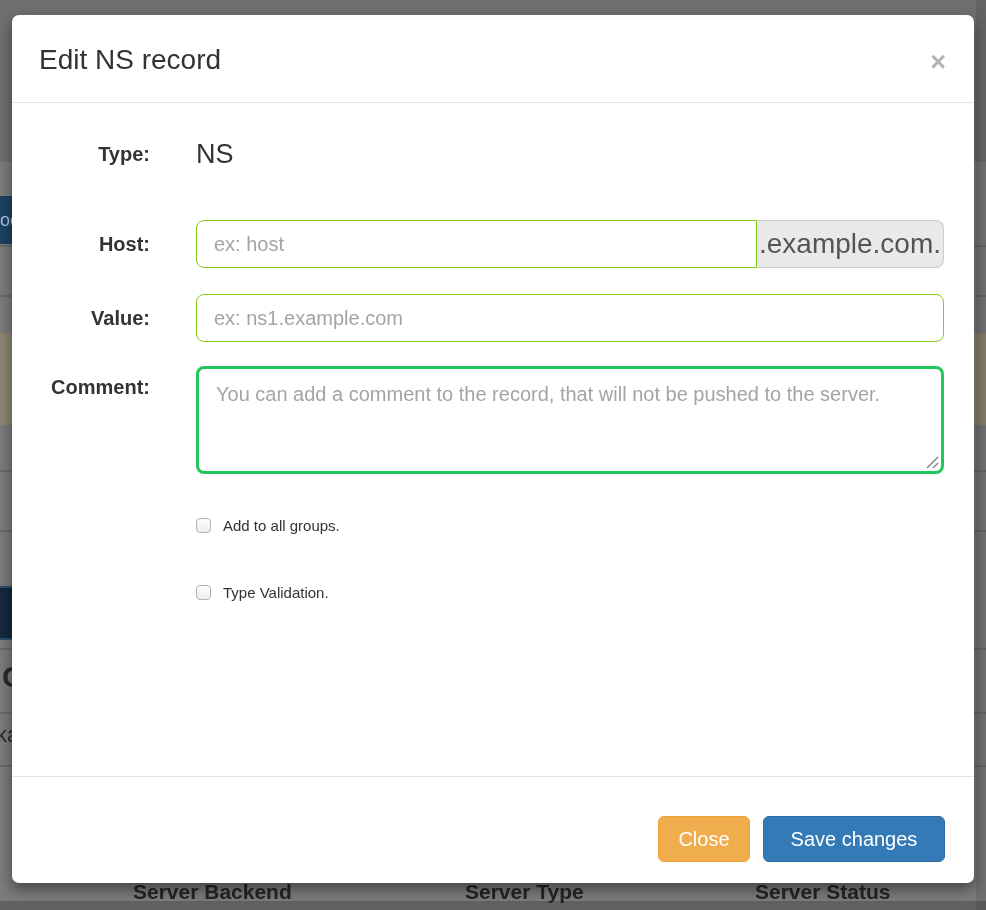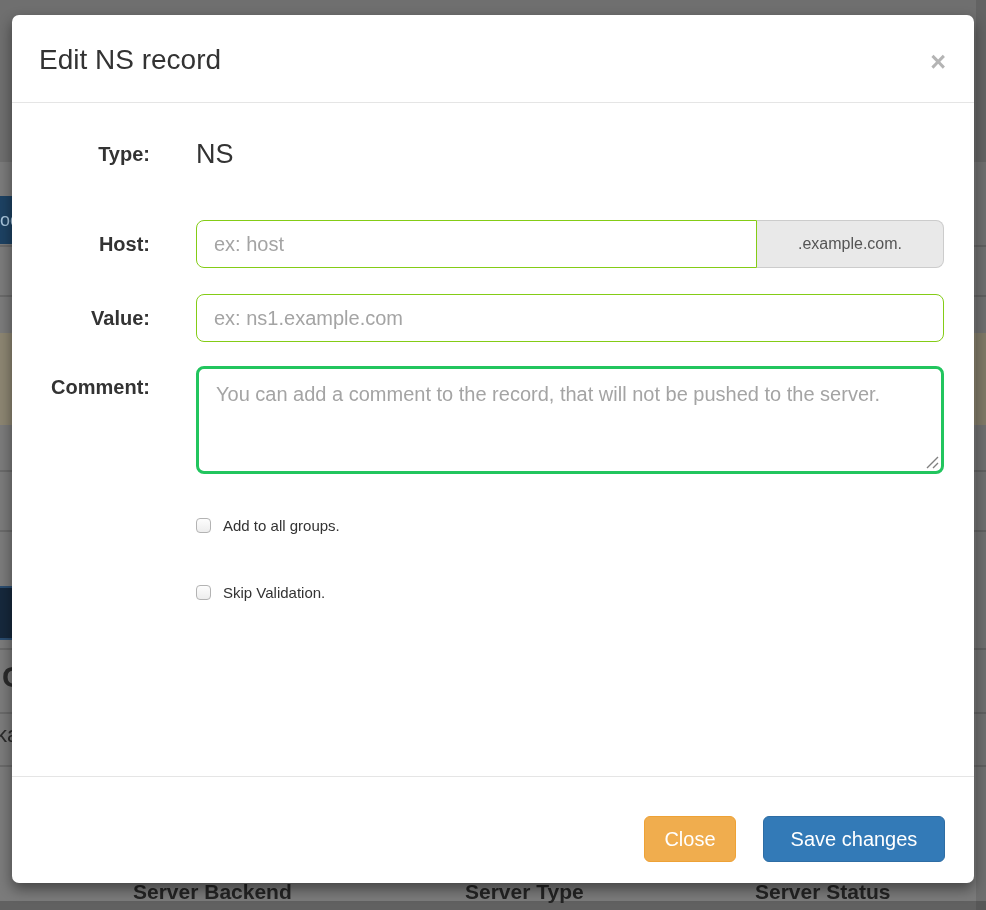--- a/index.html
+++ b/index.html
@@ -41,21 +41,21 @@
   .type-value{font-size:27px; color:#333;}
 
   .row-host{height:48px; margin-bottom:30px;}
   .input-group{display:flex; width:100%;}
   .text-input{height:48px; box-sizing:border-box; border:1px solid #84cc16; border-radius:8px;
     font-size:20px; padding:0 17px; color:#555; font-family:"Liberation Sans", sans-serif; width:100%;}
   .text-input::placeholder{color:#a4a4a4; opacity:1;}
   .input-group .text-input{flex:1; border-top-right-radius:0; border-bottom-right-radius:0; width:auto;}
   .input-addon{flex:0 0 187px; box-sizing:border-box; height:48px; display:flex; align-items:center;
     justify-content:center; background:#e9e9e9; border:1px solid #ccc; border-left:0;
-    border-radius:0 8px 8px 0; font-size:16px; color:#555;}
+    border-radius:0 8px 8px 0; font-size:28px; color:#555;}
 
   .row-value{height:40px; margin-bottom:28px;border-radius:20px;}
 
   .row-ttl{height:45px; margin-bottom:28px;}
   .select-input{width:100%; height:45px; box-sizing:border-box; border:1px solid #ccc; border-radius:8px;
     background:#fff; -webkit-appearance:none; appearance:none; font-size:20px; padding:0 17px; color:#555;}
   .select-arrows{position:absolute; right:15px; top:50%; transform:translateY(-50%); pointer-events:none;
     display:flex; flex-direction:column; gap:3px;}
   .arrow-up{width:0; height:0; border-left:6px solid transparent; border-right:6px solid transparent;
     border-bottom:7px solid #4a4a4a;}
@@ -70,21 +70,21 @@
   .textarea-input::placeholder{color:#a4a4a4; opacity:1;}
   .resize-handle{position:absolute; right:5px; bottom:5px; width:13px; height:13px; pointer-events:none;}
 
   .row-check{height:26px; margin-left:184px; display:flex; align-items:center;}
   .row-check-1{margin-bottom:41px;}
   .checkbox-box{width:15px; height:15px; box-sizing:border-box; border:1px solid #b3b3b3; border-radius:4px;
     background:linear-gradient(#fdfdfd,#ededed); cursor:pointer; flex:0 0 15px;}
   .checkbox-label{margin-left:12px; font-size:15px; color:#333;}
 
   .modal-footer{height:95px; box-sizing:border-box; border-top:1px solid #e5e5e5;
-    display:flex; justify-content:flex-end; align-items:flex-start; padding:39px 29px 0 0; gap:27px;}
+    display:flex; justify-content:flex-end; align-items:flex-start; padding:39px 29px 0 0; gap:13px;}
   .btn{height:46px; border-radius:6px; font-size:20px; color:#fff; cursor:pointer;
     font-family:"Liberation Sans", sans-serif; display:flex; align-items:center; justify-content:center;}
   .btn-warning{width:92px; background:#f0ad4e; border:1px solid #eea236;}
   .btn-primary{width:182px; background:#337ab7; border:1px solid #2e6da4;}
 </style>
 </head>
 <body>
 
 <div class="stage">
 
@@ -153,21 +153,21 @@
         </div>
       </div>
 
       <div class="row-check row-check-1">
         <span class="checkbox-box"></span>
         <span class="checkbox-label">Add to all groups.</span>
       </div>
 
       <div class="row-check">
         <span class="checkbox-box"></span>
-        <span class="checkbox-label">Skip Validation.</span>
+        <span class="checkbox-label">Type Validation.</span>
       </div>
 
     </div>
 
     <div class="modal-footer">
       <button class="btn btn-warning">Close</button>
       <button class="btn btn-primary">Save changes</button>
     </div>
 
   </div>

